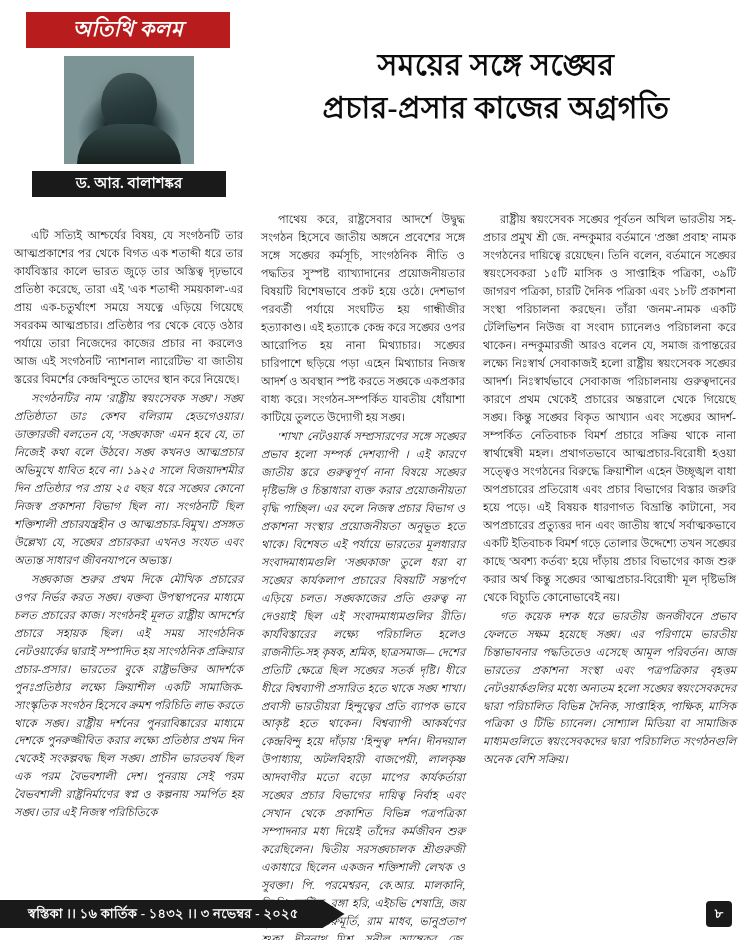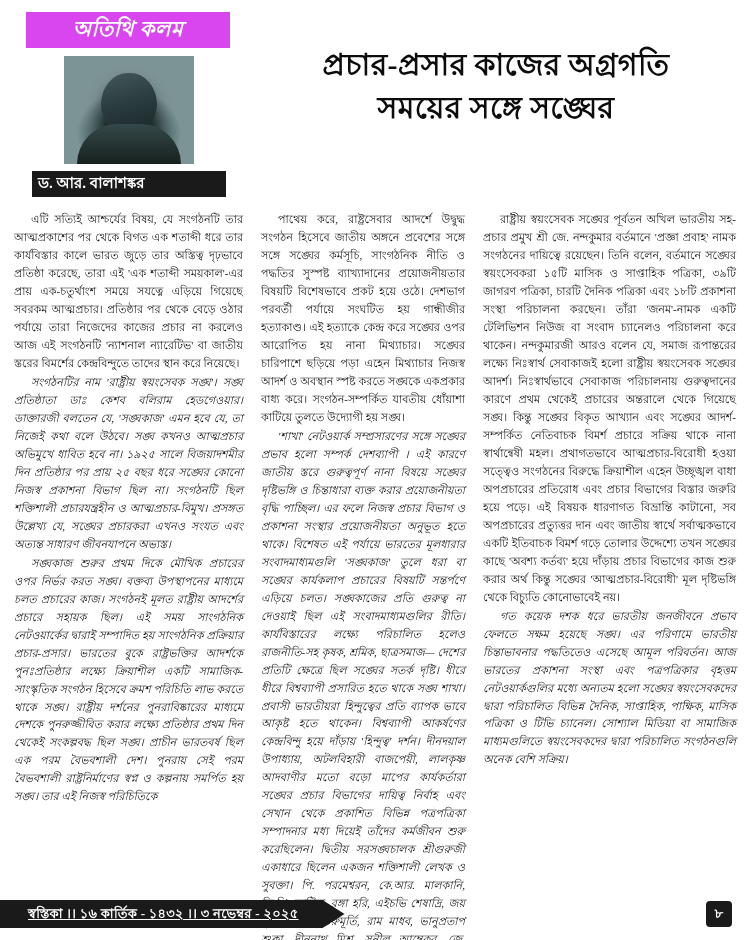--- a/index.html
+++ b/index.html
@@ -32,21 +32,21 @@
   }
 
   
   .masthead {
     width: 238px;
     flex: 0 0 238px;
     padding-right: 8px;
   }
 
   .guest-banner {
-    background: #d946ef;
+    background: #b91c1c;
     color: #ffffff;
     text-align: center;
     font-size: 21px;
     font-weight: 700;
     letter-spacing: 0.5px;
     padding: 6px 4px 7px 4px;
     margin: 2px 14px 8px 12px;
     font-style: italic;
     line-height: 1.1;
   }
@@ -77,21 +77,21 @@
     left: 50%; bottom: 0;
     width: 104px; height: 40px;
     transform: translateX(-50%);
     border-radius: 52px 52px 0 0;
     background: linear-gradient(180deg, #35484a 0%, #22312f 60%, #18211f 100%);
   }
 
   .author-name {
     background: #1a1a1a;
     color: #ffffff;
-    text-align: left;
+    text-align: center;
     font-size: 15px;
     font-weight: 700;
     padding: 4px 6px 5px 6px;
     margin: 0 18px 10px 18px;
     line-height: 1.15;
   }
 
   
   .headline-block {
     flex: 1 1 auto;
@@ -136,21 +136,21 @@
     flex: 0 0 222px;
     padding: 0 9px;
     border-left: none;
   }
   .col-3 {
     width: 230px;
     flex: 1 1 auto;
     padding-left: 9px;
   }
 
-  .col-1-body { margin-top: 0; }
+  .col-1-body { margin-top: 16px; }
 
   
   .footer {
     position: absolute;
     left: 0;
     bottom: 8px;
     width: 750px;
     height: 36px;
     display: flex;
     align-items: center;
@@ -163,21 +163,20 @@
     color: #ffffff;
     font-size: 13px;
     font-weight: 700;
     height: 28px;
     line-height: 28px;
     padding: 0 46px 0 28px;
     margin-left: 0;
     clip-path: polygon(0 0, calc(100% - 22px) 0, 100% 50%, calc(100% - 22px) 100%, 0 100%);
     letter-spacing: 0.3px;
     white-space: nowrap;
-    text-decoration: underline;
   }
   .page-badge {
     background: #1a1a1a;
     color: #ffffff;
     width: 26px;
     height: 26px;
     border-radius: 4px;
     font-size: 13px;
     font-weight: 700;
     display: flex;
@@ -193,22 +192,22 @@
   <div class="top-area">
 
     <div class="masthead">
       <div class="guest-banner">অতিথি কলম</div>
       <div class="author-photo"></div>
       <div class="author-name">ড. আর. বালাশঙ্কর</div>
     </div>
 
     <div class="headline-block">
       <h1 class="headline">
+        <span class="hl-line">সময়ের সঙ্গে সঙ্ঘের</span>
         <span class="hl-line">প্রচার-প্রসার কাজের অগ্রগতি</span>
-        <span class="hl-line">সময়ের সঙ্গে সঙ্ঘের</span>
       </h1>
     </div>
 
   </div>
 
   <div class="columns">
 
     <div class="col col-1">
       <div class="col-1-body">
         <p>এটি সত্যিই আশ্চর্যের বিষয়, যে সংগঠনটি তার আত্মপ্রকাশের পর থেকে বিগত এক শতাব্দী ধরে তার কার্যবিস্তার কালে ভারত জুড়ে তার অস্তিত্ব দৃঢ়ভাবে প্রতিষ্ঠা করেছে, তারা এই 'এক শতাব্দী সময়কাল'-এর প্রায় এক-চতুর্থাংশ সময়ে সযত্নে এড়িয়ে গিয়েছে সবরকম আত্মপ্রচার। প্রতিষ্ঠার পর থেকে বেড়ে ওঠার পর্যায়ে তারা নিজেদের কাজের প্রচার না করলেও আজ এই সংগঠনটি 'ন্যাশনাল ন্যারেটিভ' বা জাতীয় স্তরের বিমর্শের কেন্দ্রবিন্দুতে তাদের স্থান করে নিয়েছে।</p>

